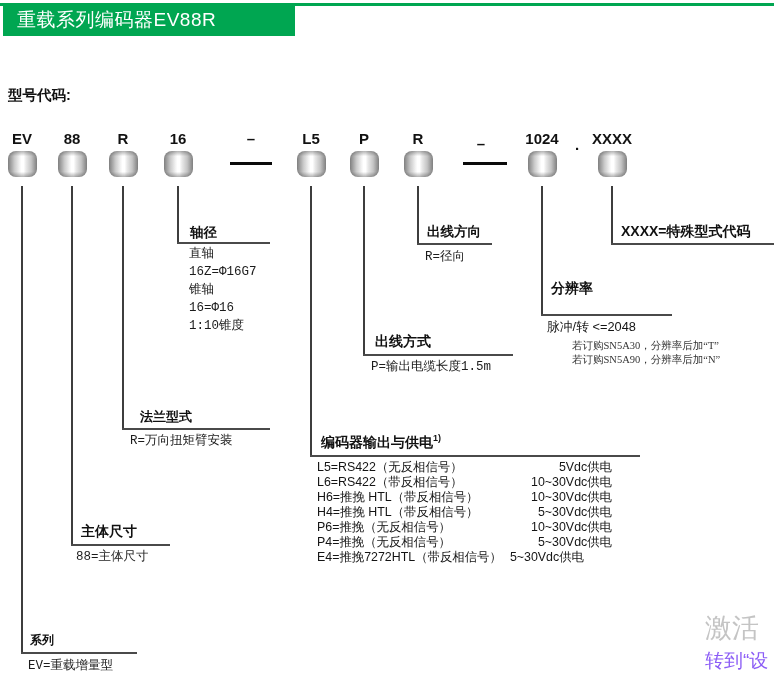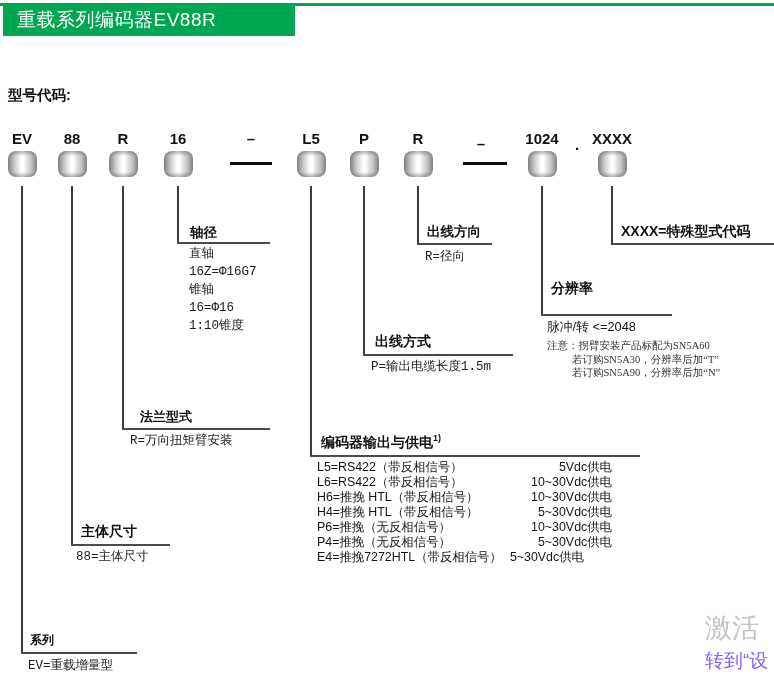--- a/index.html
+++ b/index.html
@@ -99,36 +99,35 @@
   <div class="uline" style="left:417px;top:243px;width:75px"></div>
   <div class="c-text" style="left:425px;top:248px">R=径向</div>
 
   <div class="c-title" style="left:621px;top:223px;font-size:14px">XXXX=特殊型式代码</div>
   <div class="uline" style="left:611px;top:243px;width:163px"></div>
 
   <div class="c-title" style="left:551px;top:280px;font-size:14px">分辨率</div>
   <div class="uline" style="left:541px;top:314px;width:131px"></div>
   <div class="res-value">脉冲/转 &lt;=2048</div>
   <div class="res-notes">
-    <div class="nln">注意：拐臂安装产品标配为SN5A60</div>
     <div class="nln indent">若订购SN5A30，分辨率后加“T”</div>
     <div class="nln indent">若订购SN5A90，分辨率后加“N”</div>
   </div>
 
   <div class="c-title" style="left:375px;top:333px;font-size:14px">出线方式</div>
   <div class="uline" style="left:363px;top:354px;width:150px"></div>
   <div class="c-text" style="left:371px;top:358px">P=输出电缆长度1.5m</div>
 
   <div class="c-title" style="left:321px;top:433px;font-size:14px">
     <span>编码器输出与供电</span><sup>1)</sup>
   </div>
   <div class="uline" style="left:310px;top:455px;width:330px"></div>
   <div class="ps-rows">
     <div class="ps-row">
-      <span class="opt">L5=RS422（带反相信号）</span>
+      <span class="opt">L5=RS422（无反相信号）</span>
       <span class="volt">5Vdc供电</span>
     </div>
     <div class="ps-row">
       <span class="opt">L6=RS422（带反相信号）</span>
       <span class="volt">10~30Vdc供电</span>
     </div>
     <div class="ps-row">
       <span class="opt">H6=推挽 HTL（带反相信号）</span>
       <span class="volt">10~30Vdc供电</span>
     </div>

